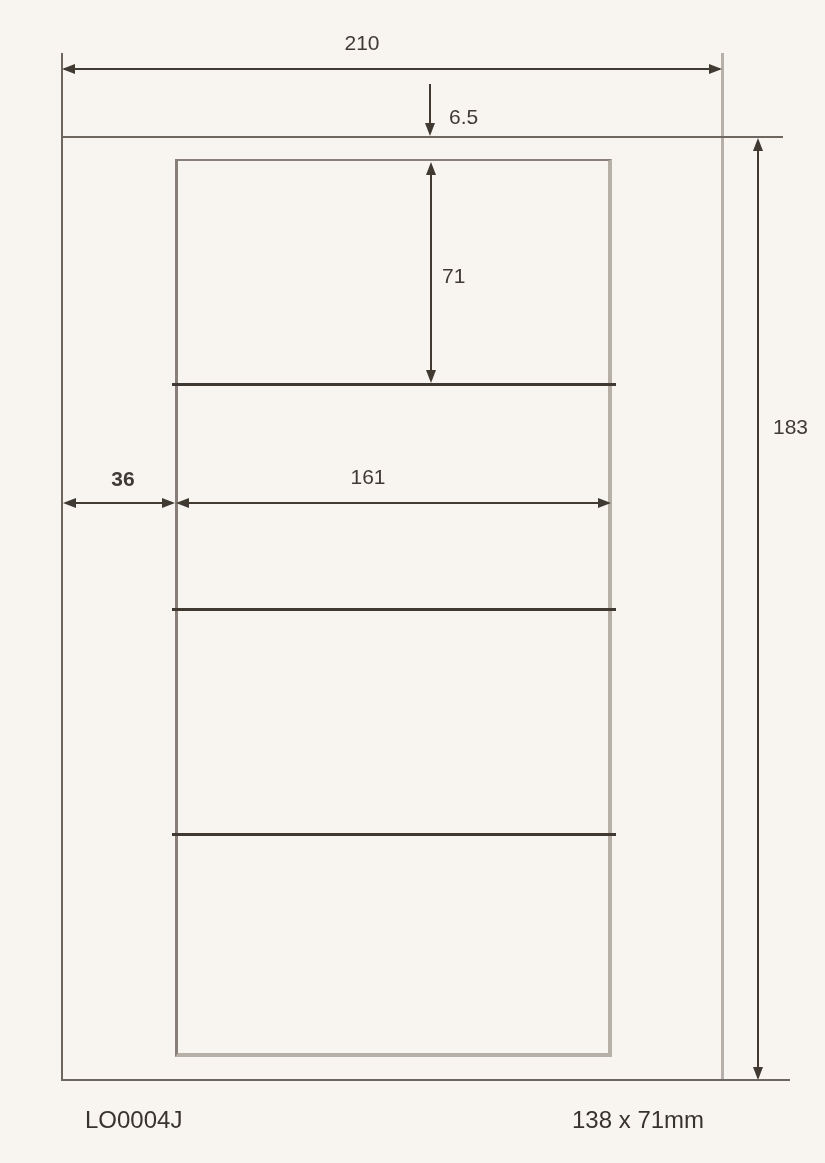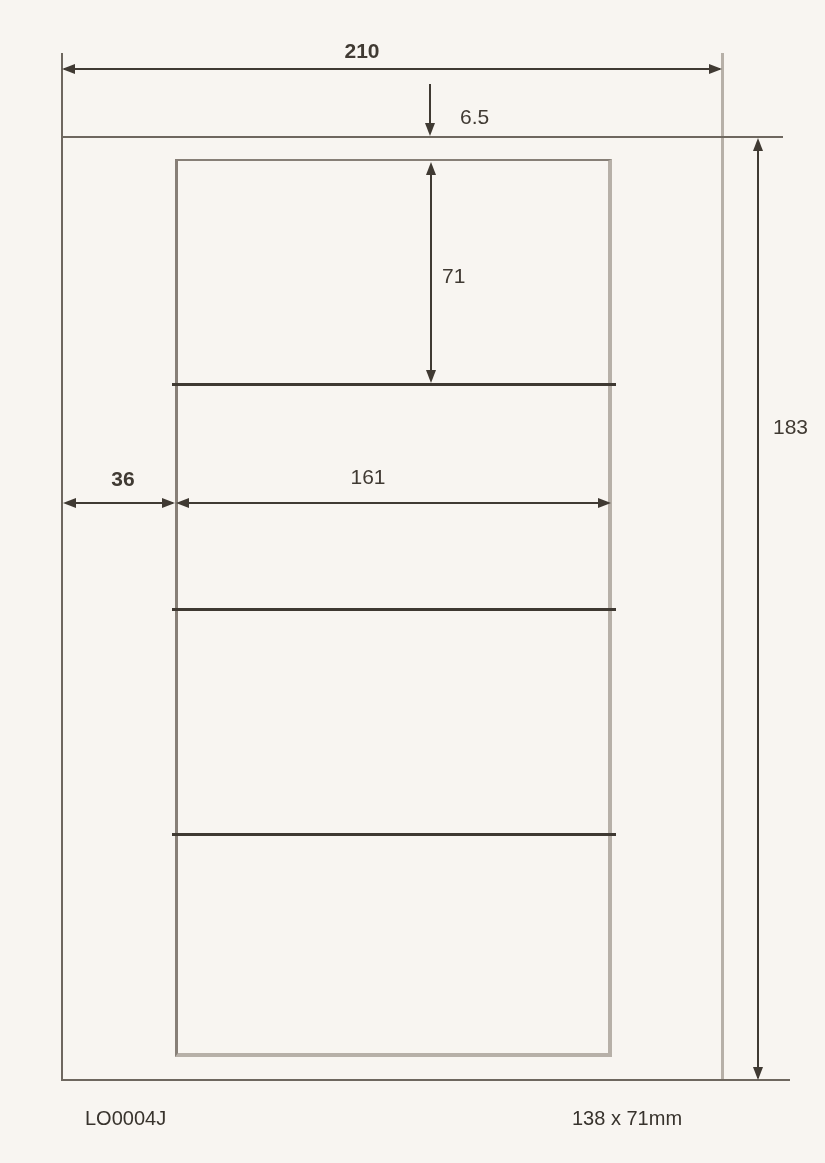--- a/index.html
+++ b/index.html
@@ -44,21 +44,21 @@
     position:absolute;
     color:var(--ink);
     font-size:21px;
     line-height:1;
     white-space:nowrap;
   }
   .centered{transform:translateX(-50%);}
   .footer-text{
     position:absolute;
     color:var(--text);
-    font-size:20px;
+    font-size:24px;
     line-height:1;
     white-space:nowrap;
   }
 </style>
 </head>
 <body>
 
 <div id="canvas">
 
   <div class="line sheet-v" style="left:61px;top:53px;height:1028px;"></div>
@@ -68,25 +68,25 @@
 
   <div class="label-rect" style="left:175px;top:159px;width:437px;height:898px;"></div>
 
   <div class="line divider" style="left:172px;top:383px;width:444px;"></div>
   <div class="line divider" style="left:172px;top:608px;width:444px;"></div>
   <div class="line divider" style="left:172px;top:833px;width:444px;"></div>
 
   <div class="line h" style="left:64px;top:68px;width:656px;"></div>
   <div class="ah ah-left" style="left:62px;top:64px;"></div>
   <div class="ah ah-right" style="left:709px;top:64px;"></div>
-  <div class="dim-label centered" style="left:362px;top:40px;font-weight:bold;">210</div>
+  <div class="dim-label centered" style="left:362px;top:32px;">210</div>
 
   <div class="line v" style="left:429px;top:84px;height:42px;"></div>
   <div class="ah ah-down" style="left:425px;top:123px;"></div>
-  <div class="dim-label" style="left:460px;top:106px;">6.5</div>
+  <div class="dim-label" style="left:449px;top:106px;">6.5</div>
 
   <div class="line v" style="left:430px;top:166px;height:212px;"></div>
   <div class="ah ah-up" style="left:426px;top:162px;"></div>
   <div class="ah ah-down" style="left:426px;top:370px;"></div>
   <div class="dim-label" style="left:442px;top:265px;">71</div>
 
   <div class="line h" style="left:66px;top:502px;width:107px;"></div>
   <div class="ah ah-left" style="left:63px;top:498px;"></div>
   <div class="ah ah-right" style="left:162px;top:498px;"></div>
   <div class="dim-label centered" style="left:123px;top:468px;font-weight:bold;">36</div>

